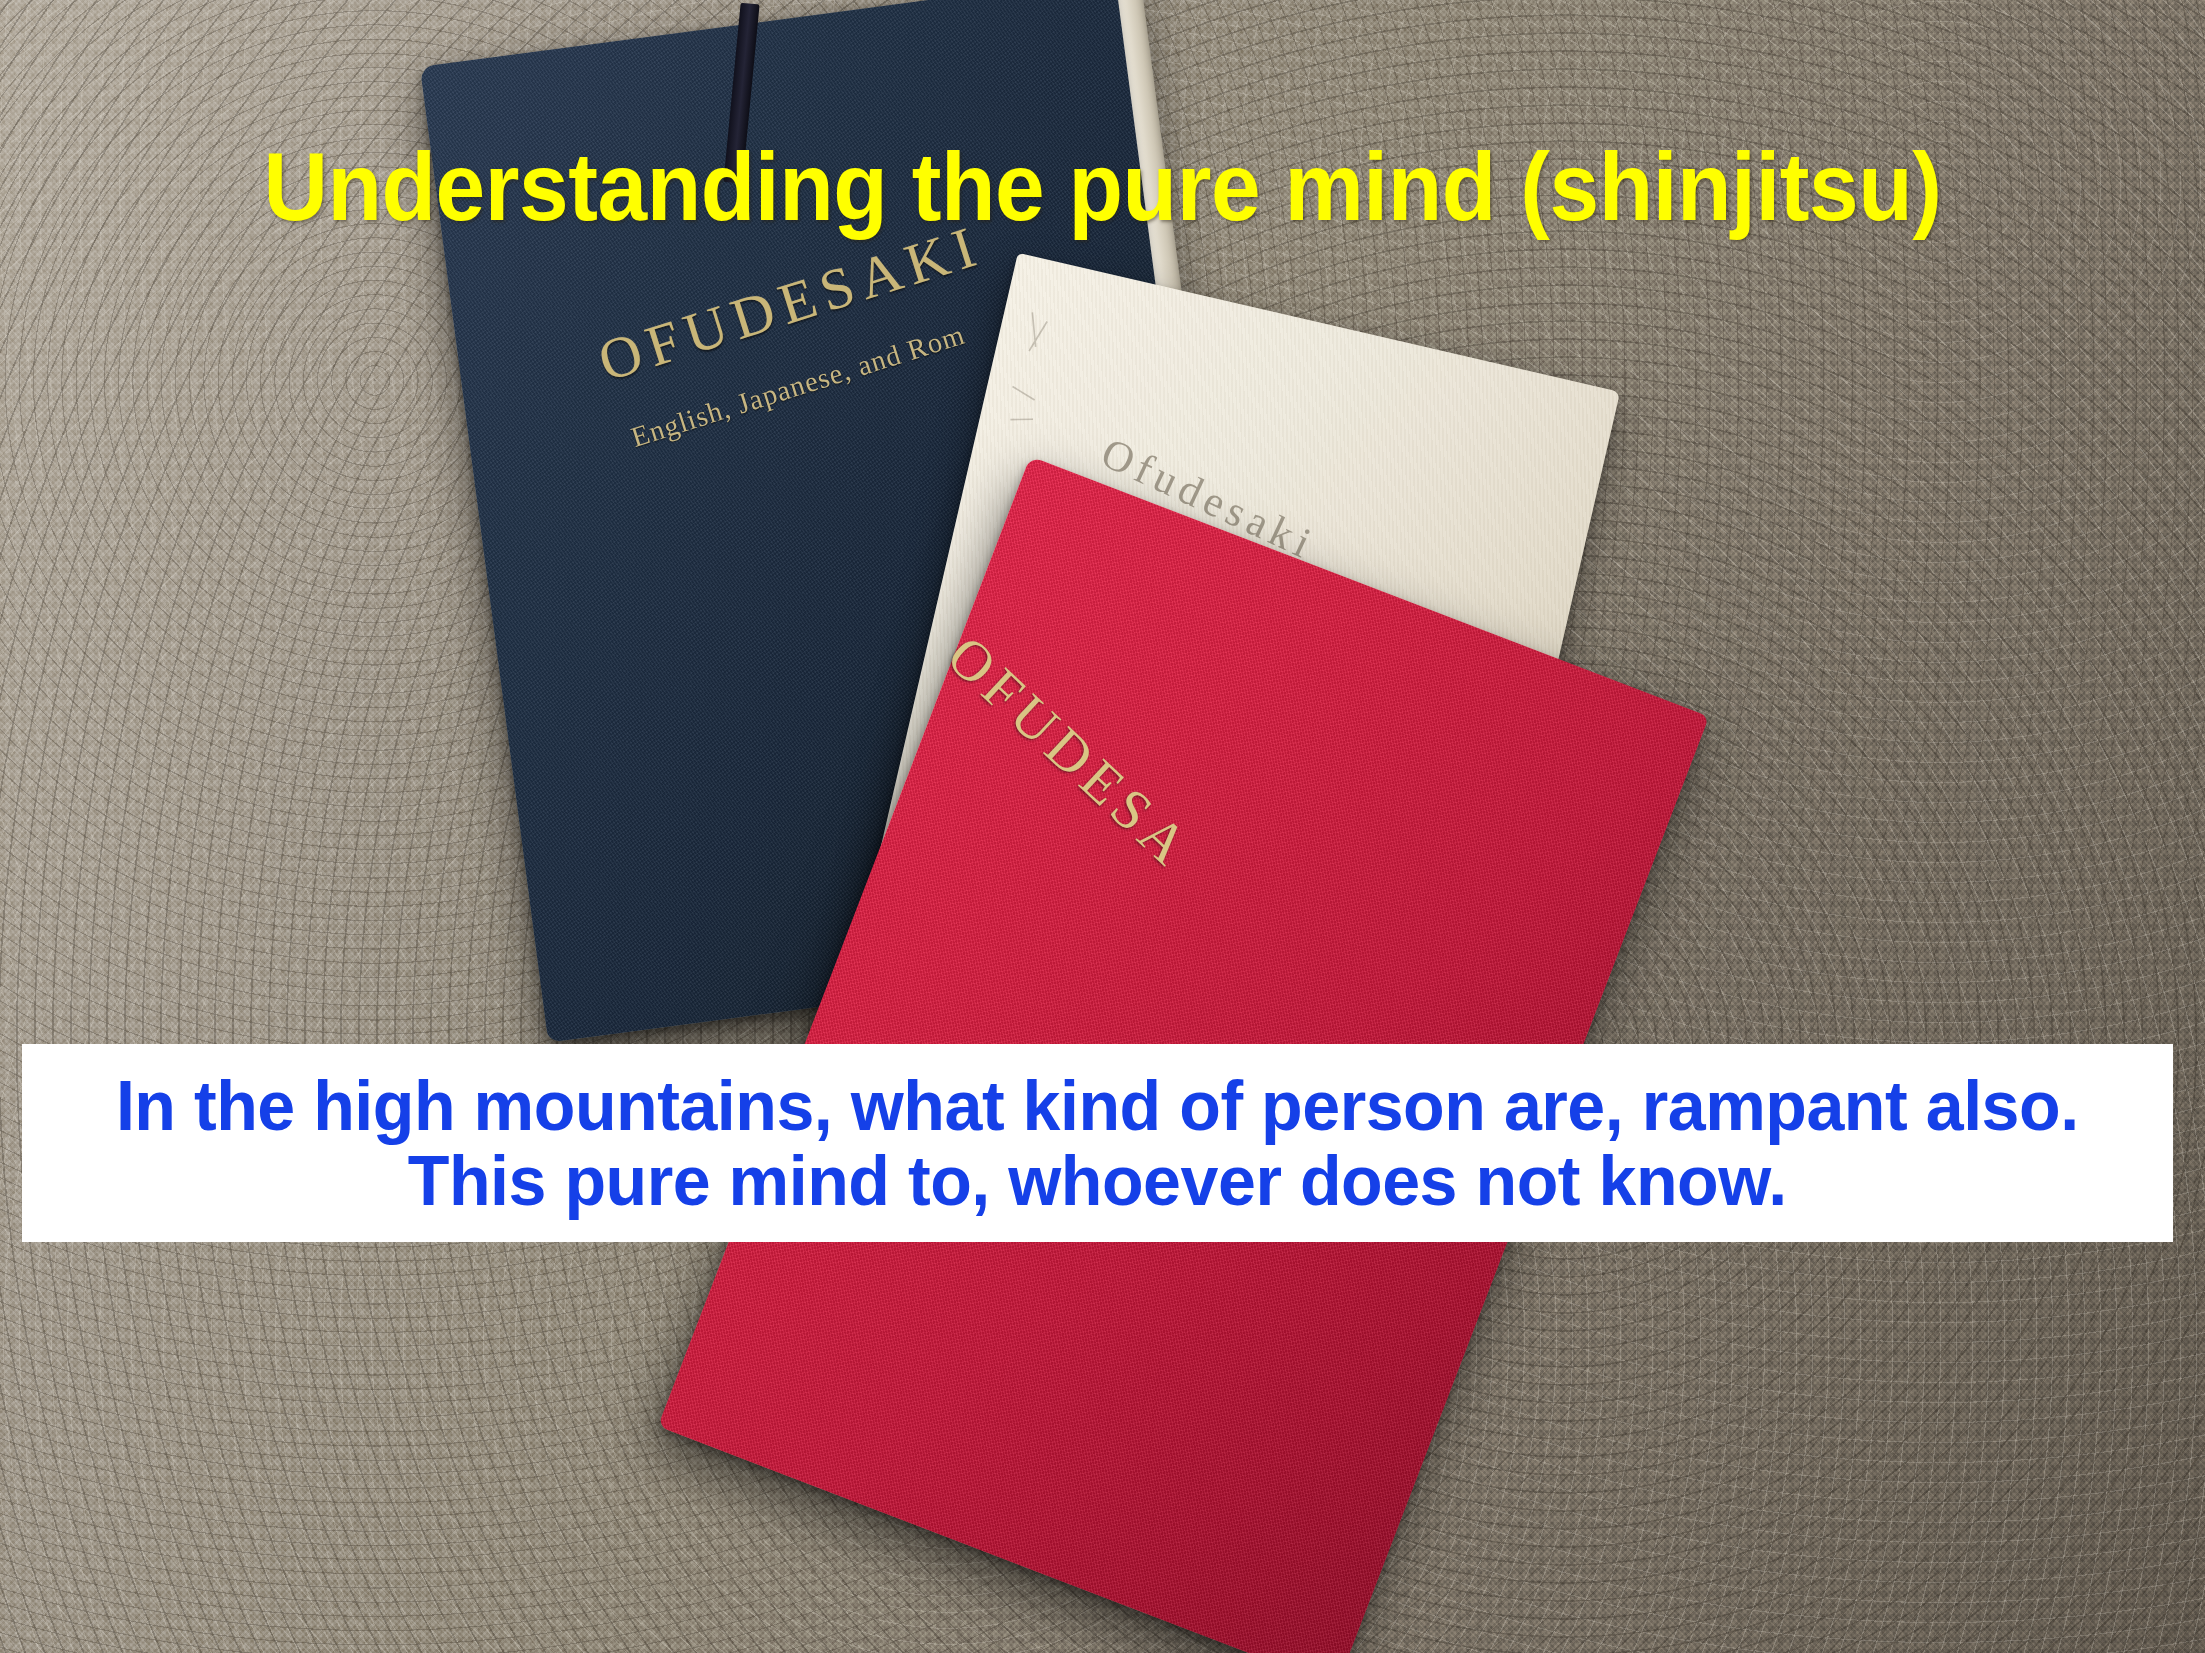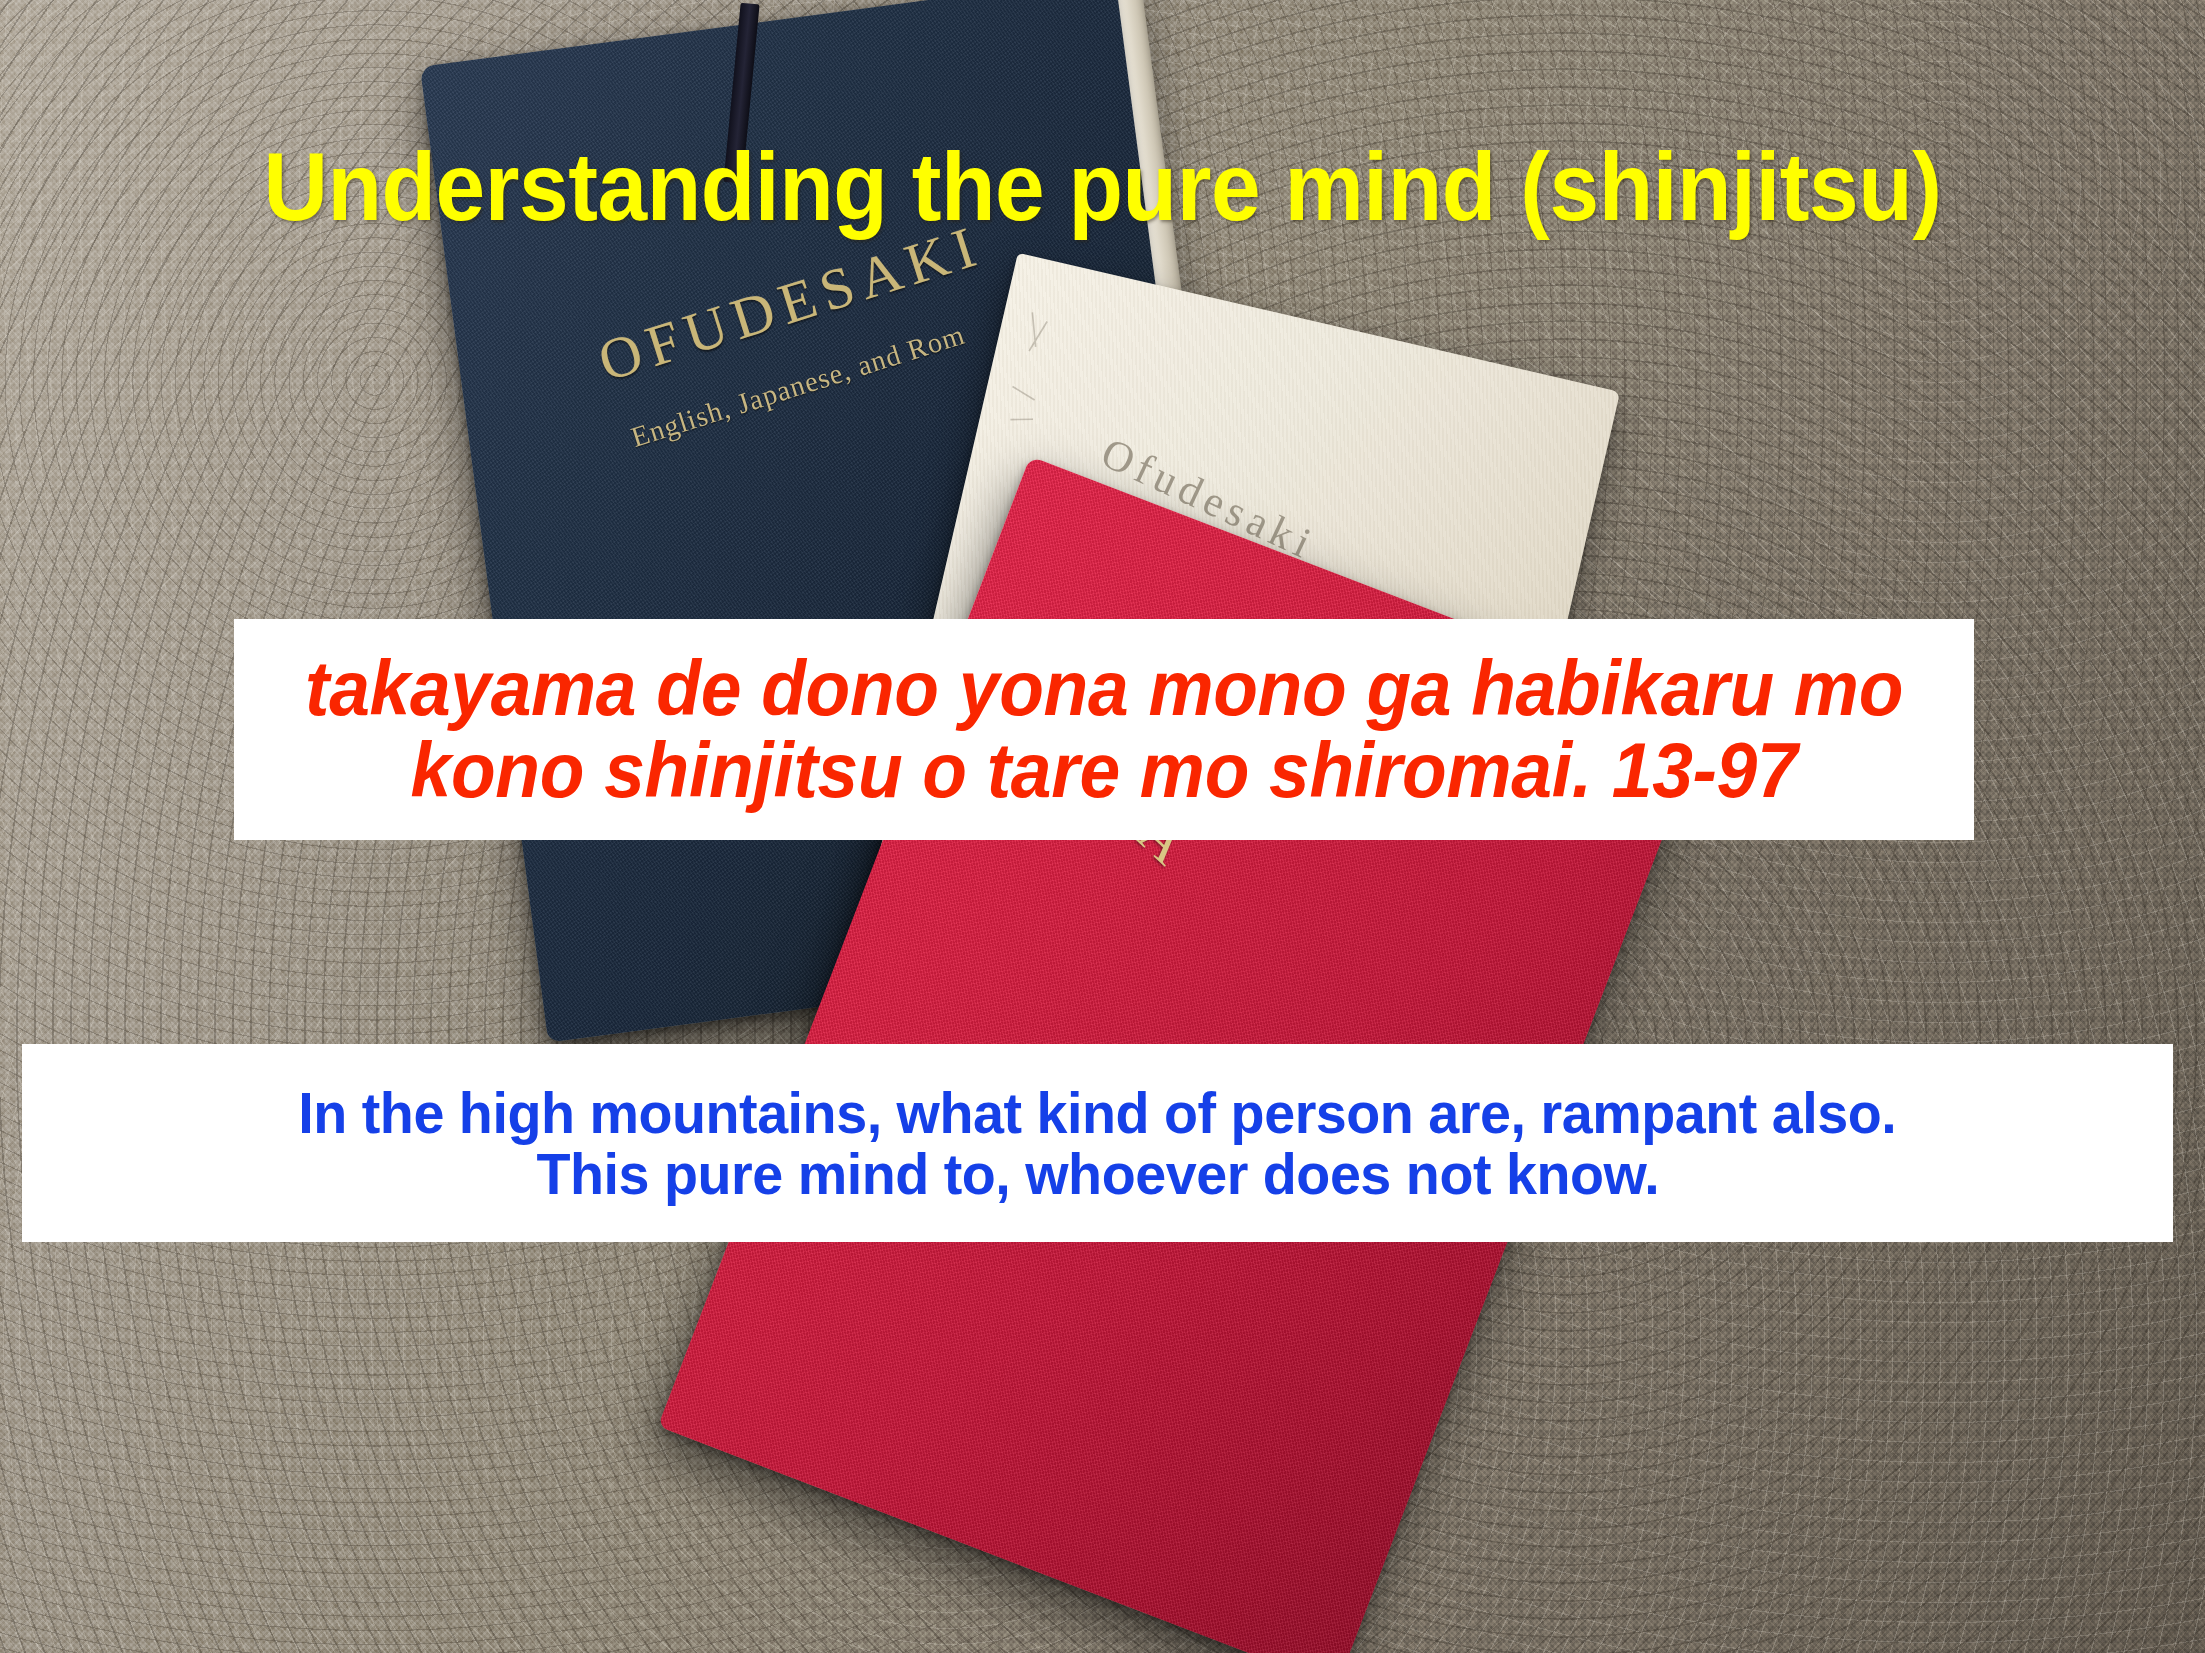--- a/index.html
+++ b/index.html
@@ -182,21 +182,21 @@
     font-size:77px;
     font-weight:bold;
     font-style:italic;
     color:#FA2600;
     letter-spacing:-0.3px;
   }
   #romaji-box .line { transform:scaleX(.95); }
 
   #english-box {
     left:22px; top:1044px; width:2151px; height:198px;
-    font-size:58px;
+    font-size:71px;
     font-weight:bold;
     color:#1540E8;
     letter-spacing:-0.5px;
   }
   #english-box .line { transform:scaleX(.96); }
 </style>
 </head>
 <body>
 
 <div id="slide">
@@ -231,24 +231,20 @@
     <div class="faint-title">Ofudesaki</div>
   </div>
 
   <div class="book" id="book-red">
     <div class="cover"></div>
     <div class="gold-title">OFUDESA</div>
   </div>
 
   <div id="title">Understanding the pure mind (shinjitsu)</div>
 
-  <div class="callout" id="romaji-box">
-    <div class="line">takayama de dono yona mono ga habikaru mo</div>
-    <div class="line">kono shinjitsu o tare mo shiromai. 13-97</div>
-  </div>
 
   <div class="callout" id="english-box">
     <div class="line">In the high mountains, what kind of person are, rampant also.</div>
     <div class="line">This pure mind to, whoever does not know.</div>
   </div>
 
 </div>
 
 
 </body></html>

